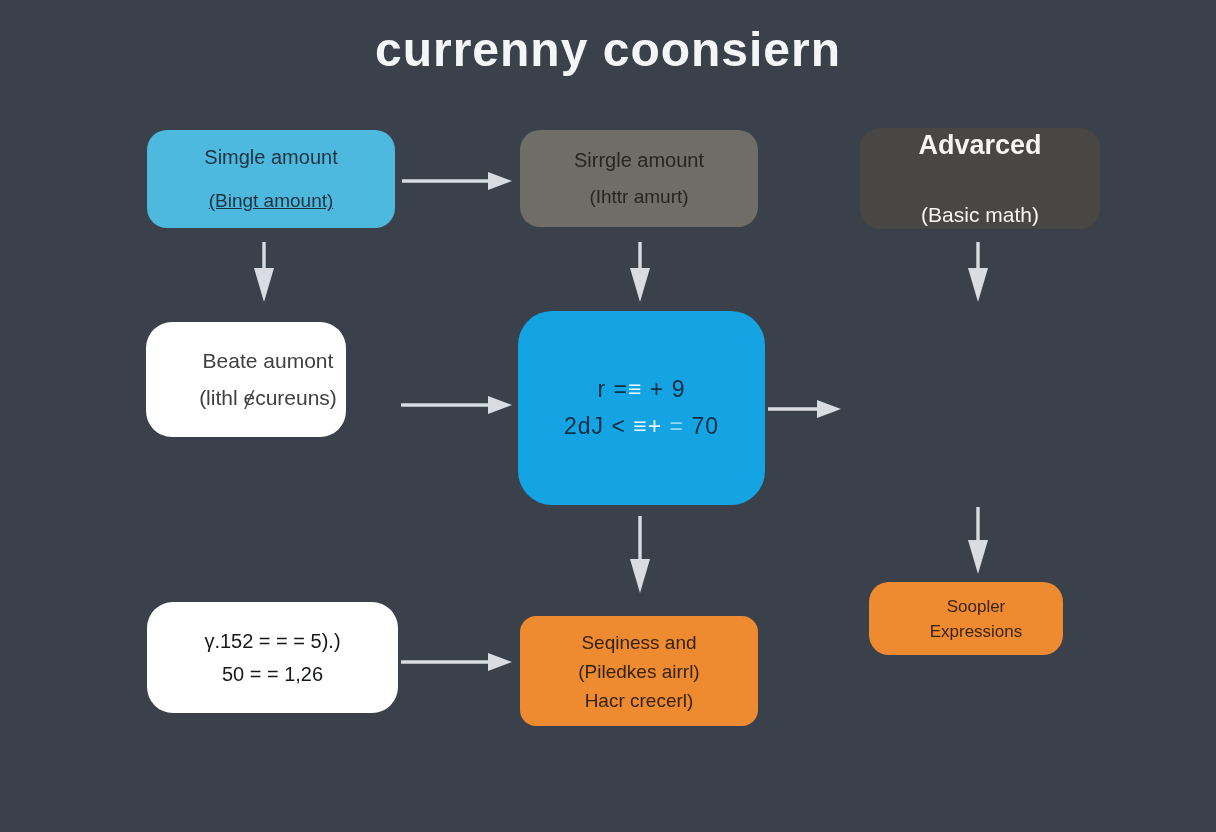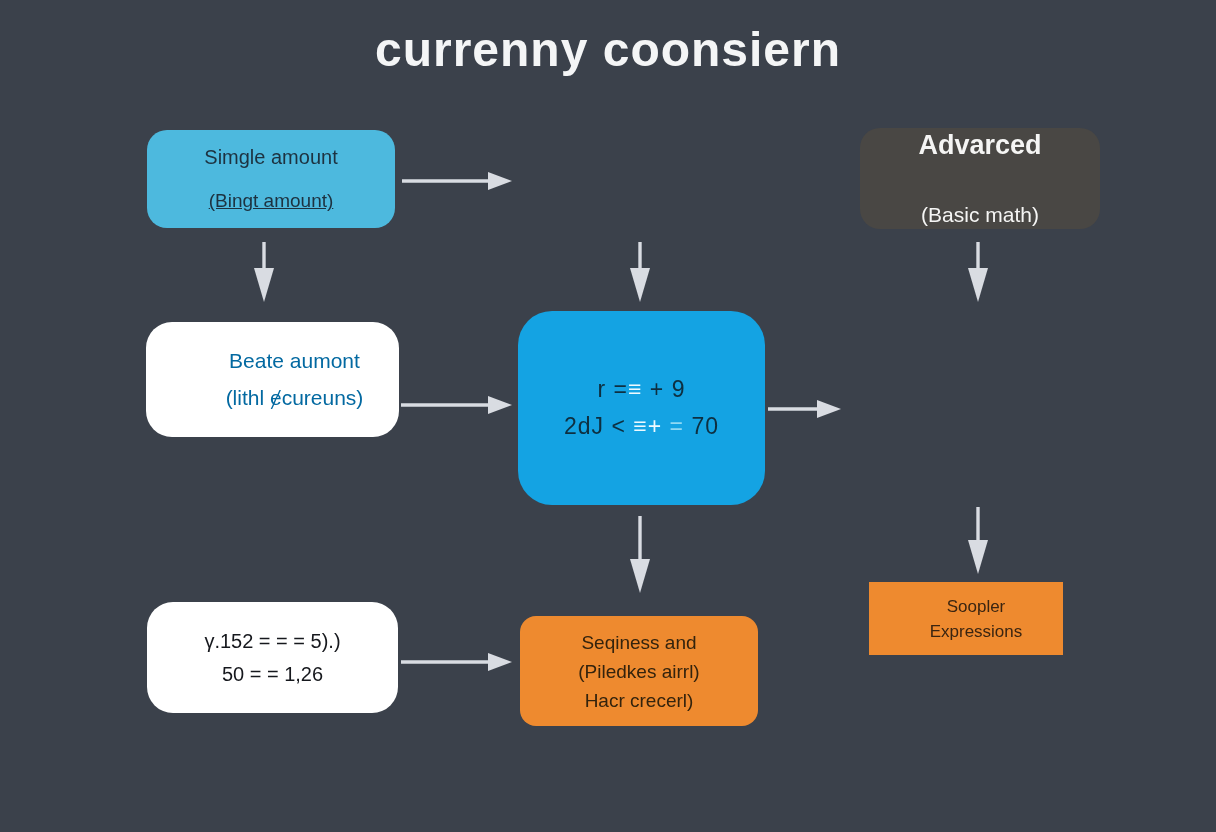--- a/index.html
+++ b/index.html
@@ -26,38 +26,38 @@
   .n-top-left .l1{font-size:20px;margin-bottom:14px;}
   .n-top-left .l2{font-size:19px;text-decoration:underline;}
   .n-top-mid{left:520px;top:130px;width:238px;height:97px;background:#6f6e66;border-radius:20px;color:#26261f;}
   .n-top-mid .l1{font-size:20px;margin-bottom:14px;}
   .n-top-mid .l2{font-size:19px;}
   .n-top-right{left:860px;top:128px;width:240px;height:101px;background:#494744;border-radius:20px;color:#f5f5f4;}
   .n-top-right .l1{font-size:27px;font-weight:700;margin-bottom:8px;}
   .n-top-right .l2{font-size:21px;margin-top:34px;}
 
   
-  .n-mid-left{left:146px;top:322px;width:253px;height:115px;background:#ffffff;border-radius:26px;color:#0369a1;padding-left:44px;}
+  .n-mid-left{left:146px;top:322px;width:200px;height:115px;background:#ffffff;border-radius:26px;color:#404040;padding-left:44px;}
   .n-mid-left .l1{font-size:21px;margin-bottom:13px;}
   .n-mid-left .l2{font-size:21px;}
   .n-center{left:518px;top:311px;width:247px;height:194px;background:#14a3e3;border-radius:34px;color:#0e2f40;}
   .n-center .f{font-size:23px;letter-spacing:1px;}
   .n-center .f1{margin-bottom:10px;}
   .n-center .sym{color:#eefaff;}
   .n-center .sym2{color:#8fd9f4;}
   .n-mid-right{left:847px;top:314px;width:278px;height:188px;background:#ffffff;border-radius:28px;color:#2a2d33;}
   .n-mid-right .l{font-size:21px;line-height:33px;}
   .n-mid-right .l4{margin-top:13px;}
 
   
   .n-bottom-left{left:147px;top:602px;width:251px;height:111px;background:#ffffff;border-radius:26px;color:#16181d;}
   .n-bottom-left .l{font-size:20px;line-height:33px;}
   .n-bottom-mid{left:520px;top:616px;width:238px;height:110px;background:#ee8a2f;border-radius:16px;color:#33230d;}
   .n-bottom-mid .l{font-size:19px;line-height:29px;}
-  .n-bottom-right{left:869px;top:582px;width:194px;height:73px;background:#ee8a2f;border-radius:0;color:#3a2511;padding-left:20px;}
+  .n-bottom-right{left:869px;top:582px;width:194px;height:73px;background:#ee8a2f;border-radius:20px;color:#3a2511;padding-left:20px;}
   .n-bottom-right .l{font-size:17px;line-height:25px;}
 </style>
 </head>
 <body>
 
 <div class="stage">
 
   <div class="title">currenny coonsiern</div>
 
   <svg class="arrows" viewBox="0 0 1216 832">
@@ -78,20 +78,24 @@
       <line x1="978" y1="507" x2="978" y2="543" stroke="#d9dce2" stroke-width="3.4"></line>
       <polygon points="978,574 968,540 988,540" fill="#d9dce2"></polygon>
       <line x1="401" y1="662" x2="491" y2="662" stroke="#d9dce2" stroke-width="3.4"></line>
       <polygon points="512,662 488,653 488,671" fill="#d9dce2"></polygon>
     </svg>
 
   <div class="node n-top-left">
     <span class="l l1">Simgle amount</span>
     <span class="l l2">(Bingt amount)</span>
   </div>
+  <div class="node n-top-mid">
+    <span class="l l1">Sirrgle amount</span>
+    <span class="l l2">(Ihttr amurt)</span>
+  </div>
   <div class="node n-top-right">
     <span class="l l1">Advarced</span>
     <span class="l l2">(Basic math)</span>
   </div>
 
   <div class="node n-mid-left">
     <span class="l l1">Beate aumont</span>
     <span class="l l2">(lithl ɇcureuns)</span>
   </div>
   <div class="node n-center">

